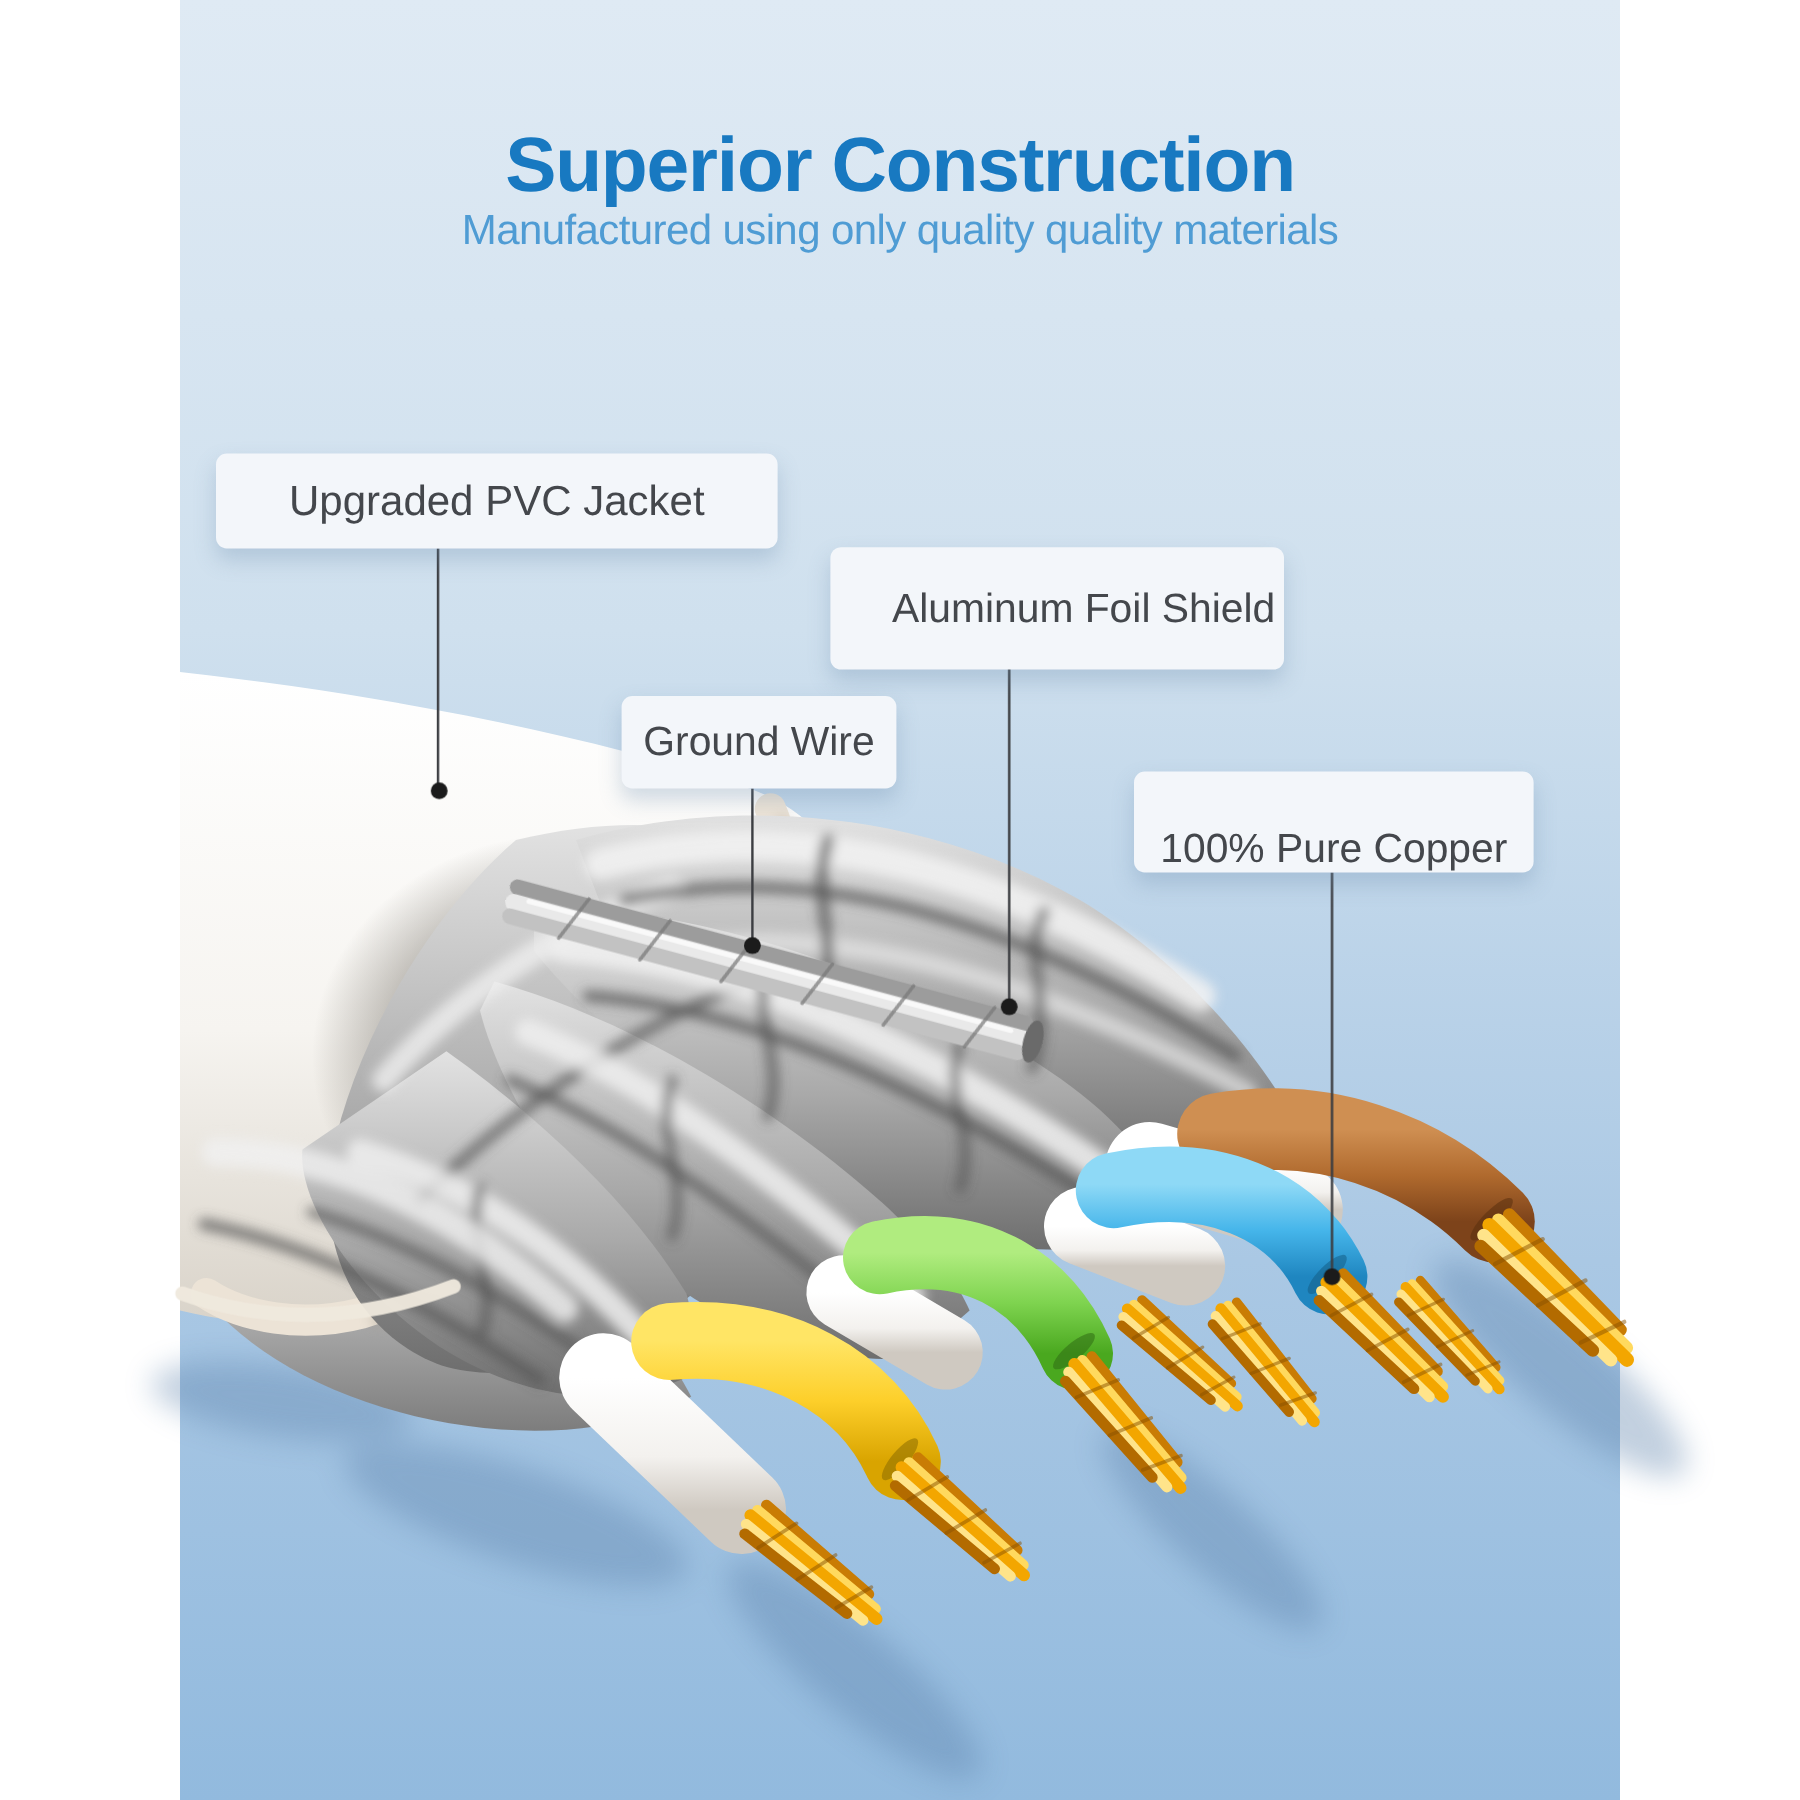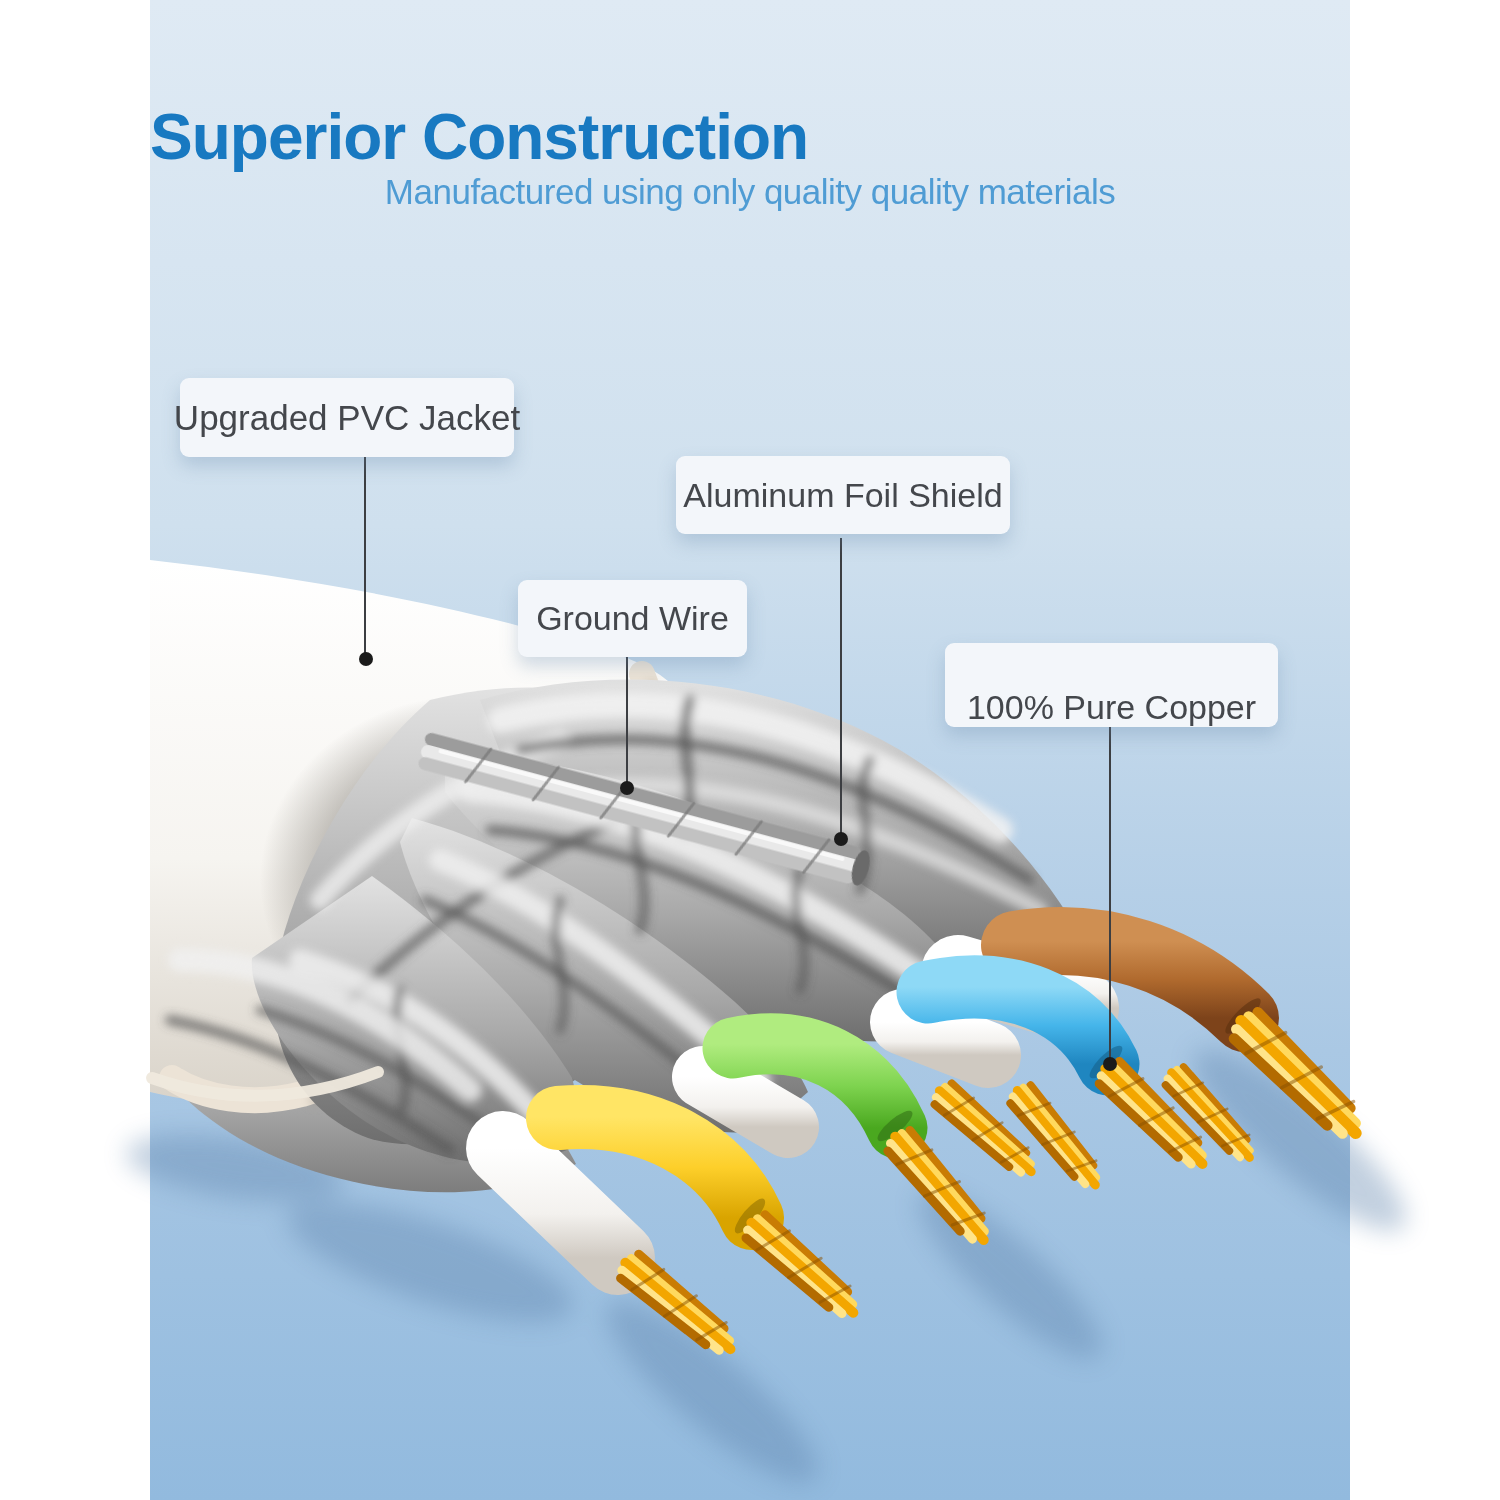--- a/index.html
+++ b/index.html
@@ -6,21 +6,21 @@
     --background_top:#dfeaf4; --background_bottom:#92bade; --page_margin:#ffffff;
     --title_blue:#1879c1; --subtitle_blue:#4f9cd4;
     --label_bg:#f3f6fa; --label_text:#44474c;
     --leader_line:#3c3e42; --leader_dot:#1b1b1b;
   }
   html,body{margin:0;padding:0;background:var(--page_margin);}
   .canvas{position:relative;width:1500px;height:1500px;background:var(--page_margin);overflow:hidden;
           font-family:"Liberation Sans", sans-serif;}
   .panel{position:absolute;left:150px;top:0;width:1200px;height:1500px;
          background:linear-gradient(180deg,var(--background_top) 0%,#cfe0ee 35%,#aac8e4 70%,var(--background_bottom) 100%);}
-  .title{position:absolute;left:150px;top:100px;width:1200px;text-align:left;
+  .title{position:absolute;left:150px;top:100px;width:1200px;text-align:center;
          font-size:64px;font-weight:bold;letter-spacing:-1px;color:var(--title_blue);z-index:5;}
   .subtitle{position:absolute;left:150px;top:172px;width:1200px;text-align:center;
          font-size:35px;letter-spacing:-0.5px;color:var(--subtitle_blue);z-index:5;}
   .illu{position:absolute;left:0;top:0;width:1500px;height:1500px;z-index:1;}
   .leader{position:absolute;width:2px;background:var(--leader_line);z-index:2;}
   .ldot{position:absolute;width:14px;height:14px;border-radius:50%;background:var(--leader_dot);z-index:3;}
   .callout{position:absolute;display:flex;align-items:center;justify-content:center;
            background:var(--label_bg);border-radius:9px;color:var(--label_text);
            box-shadow:0 9px 18px rgba(104,136,168,0.30);white-space:nowrap;z-index:4;
            font-size:34px;}
@@ -202,24 +202,24 @@
   <div class="leader" style="left:364px;top:457px;height:197px;"></div>
   <div class="leader" style="left:840px;top:538px;height:296px;"></div>
   <div class="leader" style="left:626px;top:657px;height:126px;"></div>
   <div class="leader" style="left:1109px;top:727px;height:332px;"></div>
 
   <div class="ldot" style="left:359px;top:652px;"></div>
   <div class="ldot" style="left:834px;top:832px;"></div>
   <div class="ldot" style="left:620px;top:781px;"></div>
   <div class="ldot" style="left:1103px;top:1057px;"></div>
 
-  <div class="callout" style="left:180px;top:378px;width:334px;height:79px;font-size:35px;">
+  <div class="callout" style="left:180px;top:378px;width:468px;height:79px;font-size:35px;">
     <span>Upgraded PVC Jacket</span>
   </div>
-  <div class="callout" style="left:676px;top:456px;width:334px;height:78px;">
+  <div class="callout" style="left:692px;top:456px;width:334px;height:102px;padding-left:44px;">
     <span>Aluminum Foil Shield</span>
   </div>
   <div class="callout" style="left:518px;top:580px;width:229px;height:77px;">
     <span>Ground Wire</span>
   </div>
   <div class="callout" style="left:945px;top:643px;width:333px;height:84px;align-items:flex-end;">
     <span>100% Pure Copper</span>
   </div>
 </div>
 

